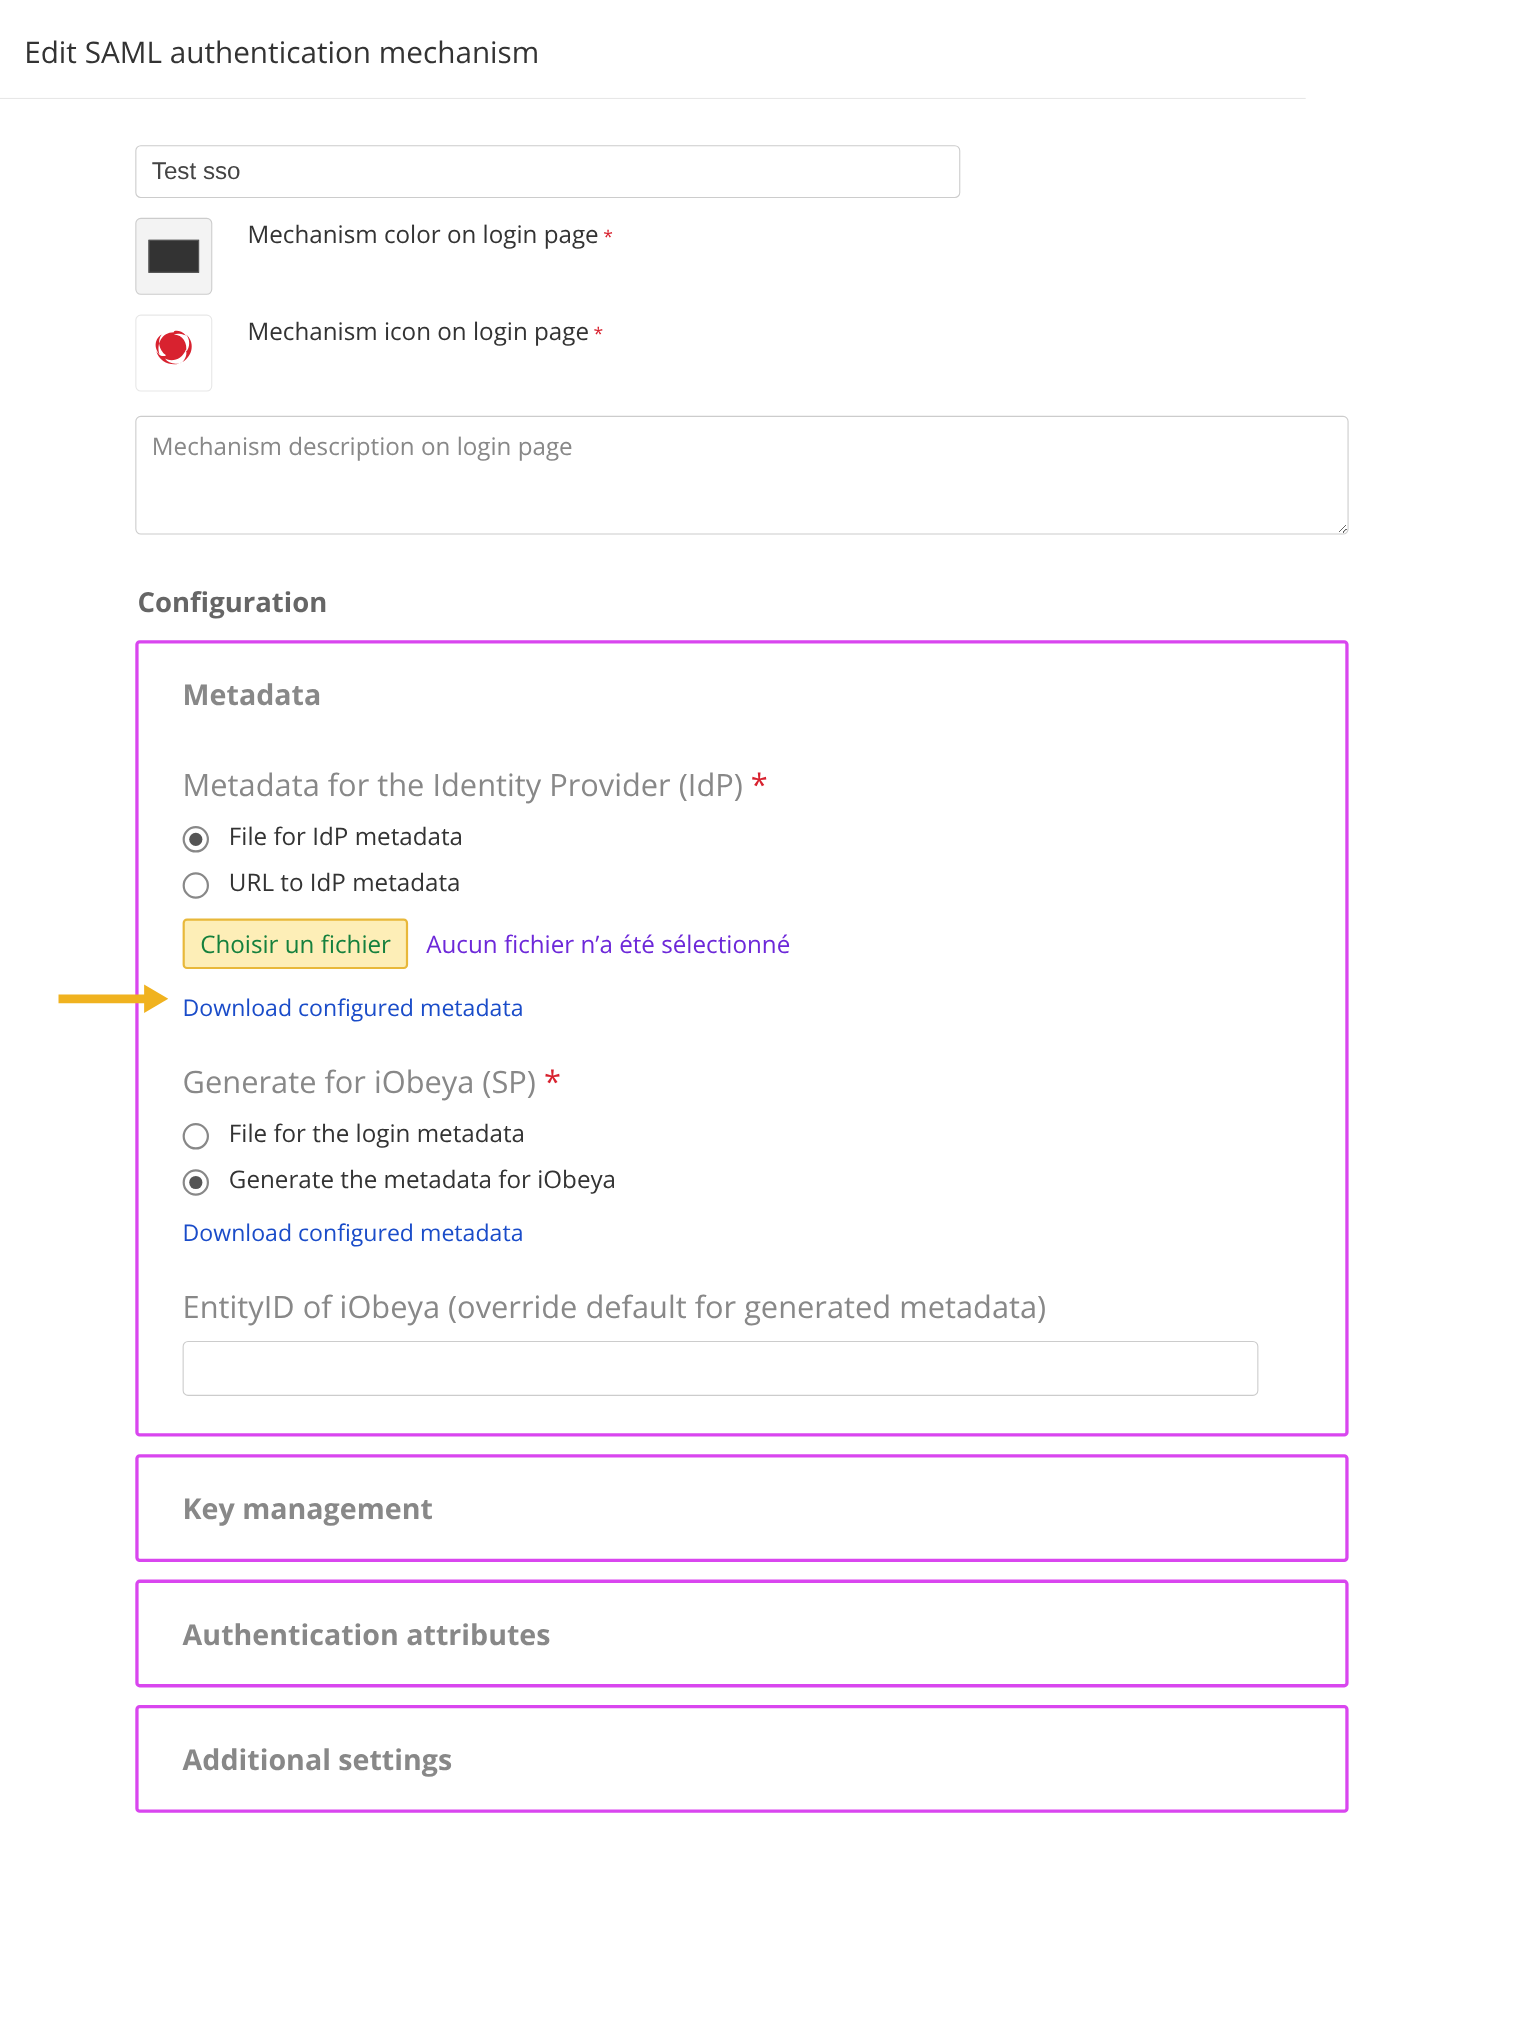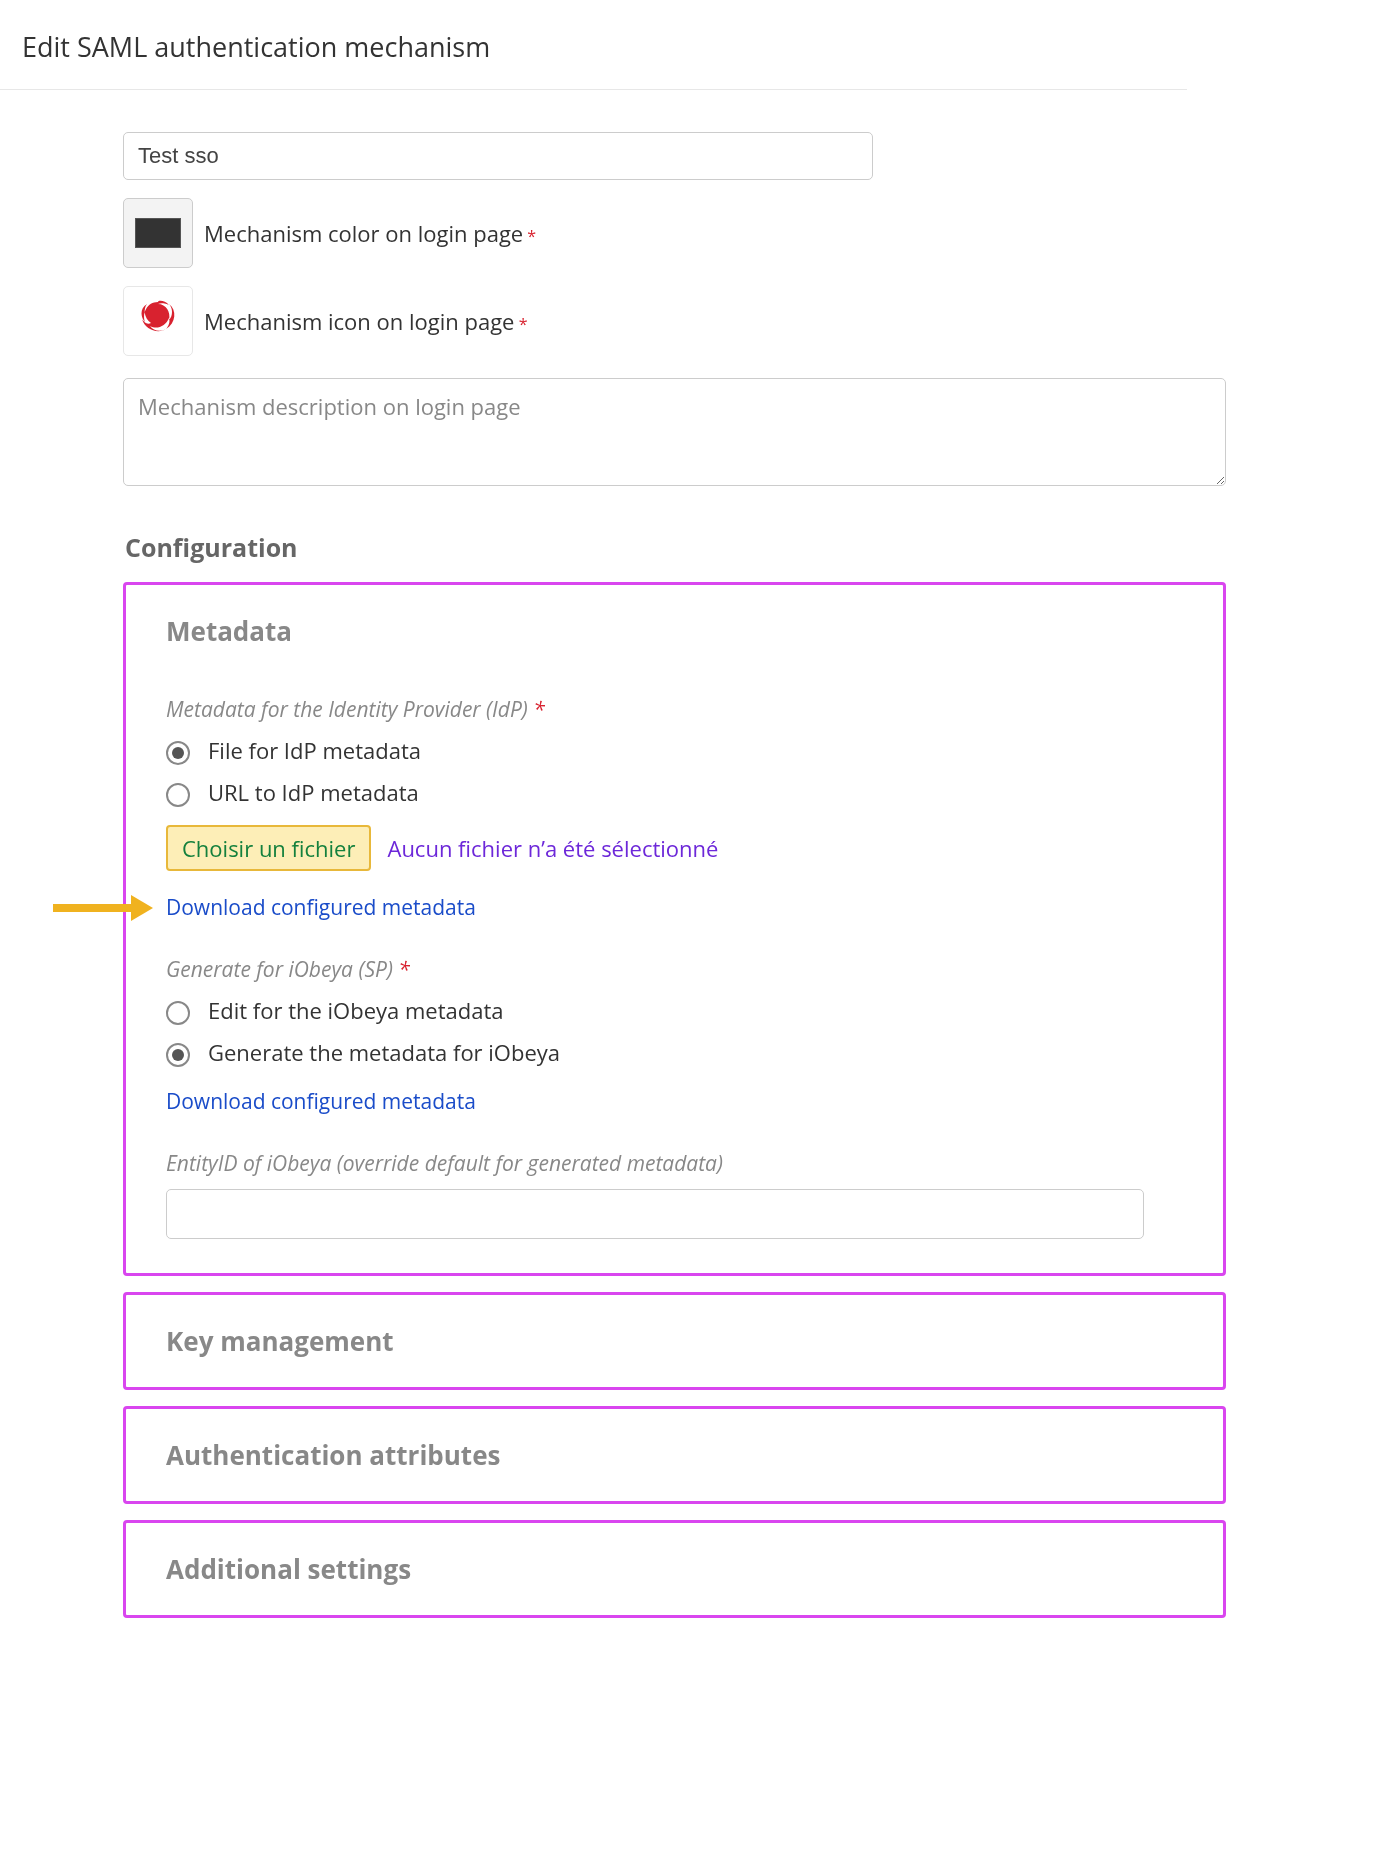--- a/index.html
+++ b/index.html
@@ -36,22 +36,22 @@
     border: 1px solid #ccc;
     border-radius: 5px;
     padding: 0 14px;
     font-size: 22px;
     color: #444;
     background: #fff;
     display: block;
   }
   .field-row {
     display: flex;
-    align-items: center;
-    gap: 11px;
+    align-items: flex-start;
+    gap: 32px;
     margin-top: 18px;
   }
   .swatch-box {
     width: 70px;
     height: 70px;
     border: 1px solid #ccc;
     border-radius: 5px;
     background: #f3f3f3;
     display: flex;
     align-items: center;
@@ -114,24 +114,23 @@
   .panel-title {
     font-size: 26px;
     font-weight: 700;
     color: #888;
     margin: 0;
   }
   .panel-body {
     padding: 0 40px 34px 40px;
   }
   .fieldset-label {
-    font-size: 21px;
+    font-size: 28px;
     color: #888;
     margin: 18px 0 12px 0;
-    font-style: italic;
   }
   .radio-row {
     display: flex;
     align-items: flex-end;
     gap: 18px;
     margin: 6px 0 12px 0;
   }
   .radio {
     width: 24px;
     height: 24px;
@@ -277,21 +276,21 @@
         <a class="link">Download configured metadata</a>
 
         
         <div class="fieldset-label">
           <span>Generate for iObeya (SP)</span>
           <span class="req"> *</span>
         </div>
 
         <div class="radio-row">
           <span class="radio"></span>
-          <span class="radio-label">Edit for the iObeya metadata</span>
+          <span class="radio-label">File for the login metadata</span>
         </div>
         <div class="radio-row">
           <span class="radio checked"></span>
           <span class="radio-label">Generate the metadata for iObeya</span>
         </div>
 
         <a class="link">Download configured metadata</a>
 
         <div class="fieldset-label">EntityID of iObeya (override default for generated metadata)</div>
         <input type="text" class="entity-input" value="" style="">

